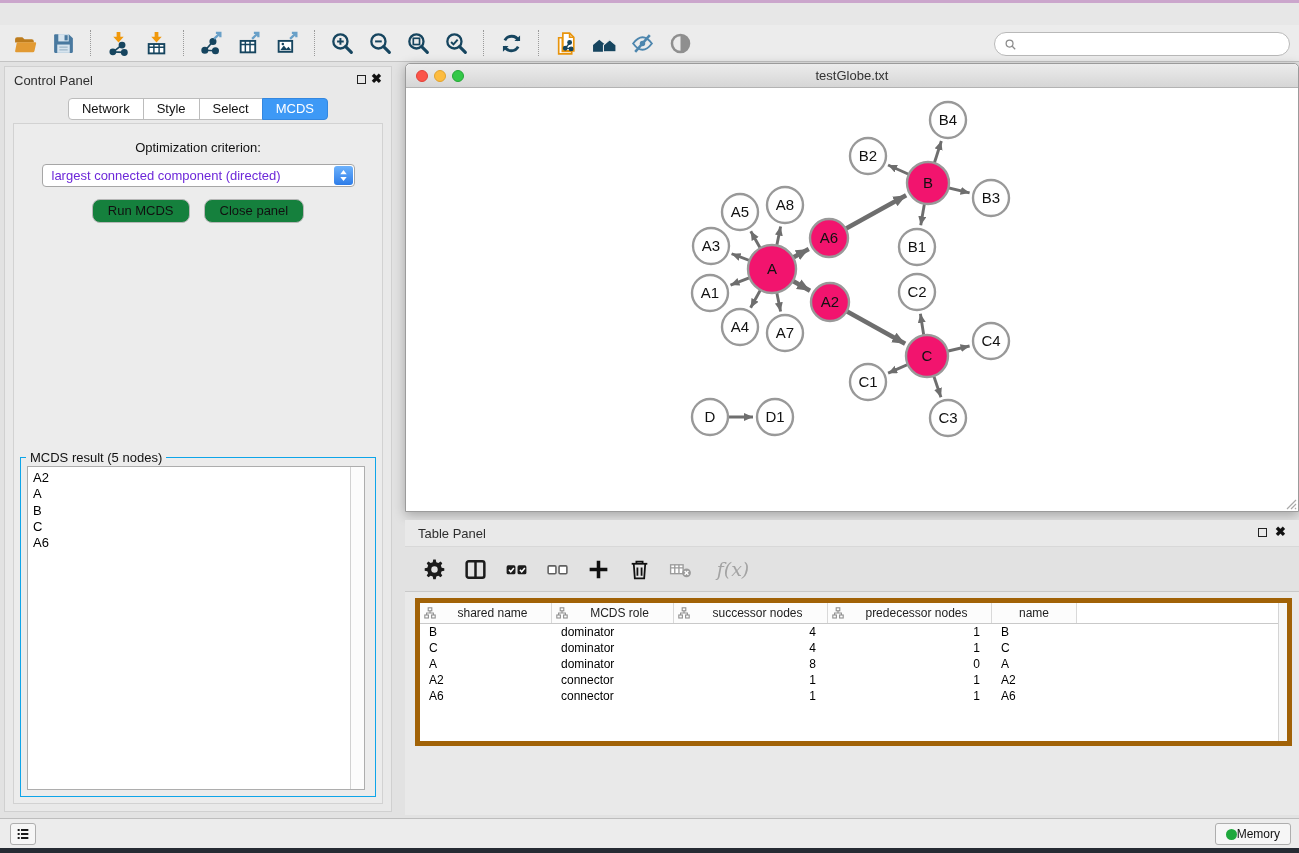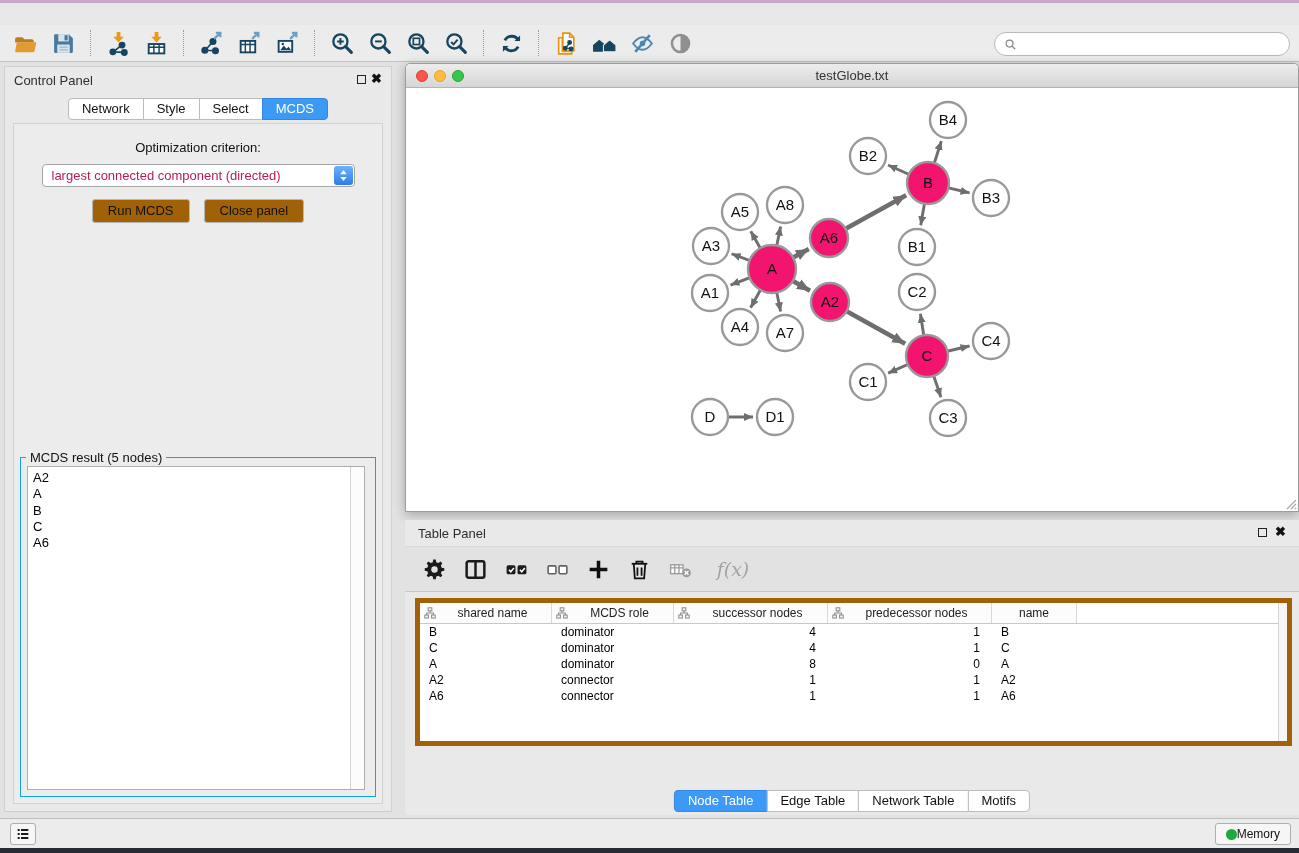--- a/index.html
+++ b/index.html
@@ -46,25 +46,25 @@
     color:#111; margin-left:-1px; white-space:nowrap; cursor:default; }
   .seg-tab:first-child { border-radius:4px 0 0 4px; margin-left:0; }
   .seg-tab:last-child { border-radius:0 4px 4px 0; }
   .seg-tab.selected { background:#3d99f6; border-color:#3487df; color:#fff; }
 
   .cp-content { position:absolute; left:8px; right:8px; top:56px; bottom:7px;
     background:#ececec; border:1px solid #d2d2d2; }
   .opt-label { text-align:center; margin-top:16px; font-size:13px; color:#111; }
   .dropdown { position:relative; margin:9px auto 0; width:313px; height:23px; background:#fff;
     border:1px solid #a6a6a6; border-radius:4px; font-size:13px; line-height:21px;
-    padding-left:9px; color:#be185d; }
+    padding-left:9px; color:#6d28d9; }
   .stepper { position:absolute; right:1px; top:1px; width:19px; height:19px; border-radius:3px;
     background:linear-gradient(#6db2fc,#2d7ce8); display:flex; align-items:center; justify-content:center; }
   .btn-row { margin-top:12px; display:flex; justify-content:center; gap:14px; }
-  .mac-btn { background:#a16207; border:1px solid #b6b6b6; border-radius:3px; padding:3px 15px 4px;
+  .mac-btn { background:#15803d; border:1px solid #b6b6b6; border-radius:8px; padding:3px 15px 4px;
     font-size:13px; color:#111; font-family:"Liberation Sans",sans-serif; }
 
   .result-group { position:absolute; left:6px; top:333px; right:6px; bottom:6px; border:1px solid #0ea5e9; }
   .result-legend { position:absolute; top:-8px; left:5px; background:#ececec; padding:0 4px;
     font-size:13px; color:#111; }
   .result-list { position:absolute; left:6px; top:8px; right:10px; bottom:6px; background:#fff;
     border:1px solid #adadad; font-size:13px; padding:3px 0 0 5px; }
   .result-scroll { position:absolute; right:0; top:0; bottom:0; width:14px; border-left:1px solid #d2d2d2; background:#fcfcfc; }
   .result-item { line-height:16.3px; color:#000; }
 
@@ -570,26 +570,20 @@
             <div class="tbl-row">
               <div class="td-cell td-left" style="width: 132px;">A6</div>
               <div class="td-cell td-left" style="width: 122px;">connector</div>
               <div class="td-cell td-right" style="width: 154px;">1</div>
               <div class="td-cell td-right" style="width: 164px;">1</div>
               <div class="td-cell td-left" style="width: 85px;">A6</div>
             </div>
           </div>
         <div class="tbl-scroll"></div>
       </div>
-      <div class="tbl-tabs seg" id="tblTabs">
-          <span class="seg-tab selected">Node Table</span>
-          <span class="seg-tab">Edge Table</span>
-          <span class="seg-tab">Network Table</span>
-          <span class="seg-tab">Motifs</span>
-        </div>
     </div>
 
   </div>
 
   <div class="statusbar">
     <div class="list-btn">
       <svg viewBox="0 0 24 24" fill="#1b1b1b">
         <rect x="4" y="4.5" width="3" height="3"></rect>
           <rect x="9" y="4.5" width="11" height="3"></rect>
         <rect x="4" y="10.5" width="3" height="3"></rect>

